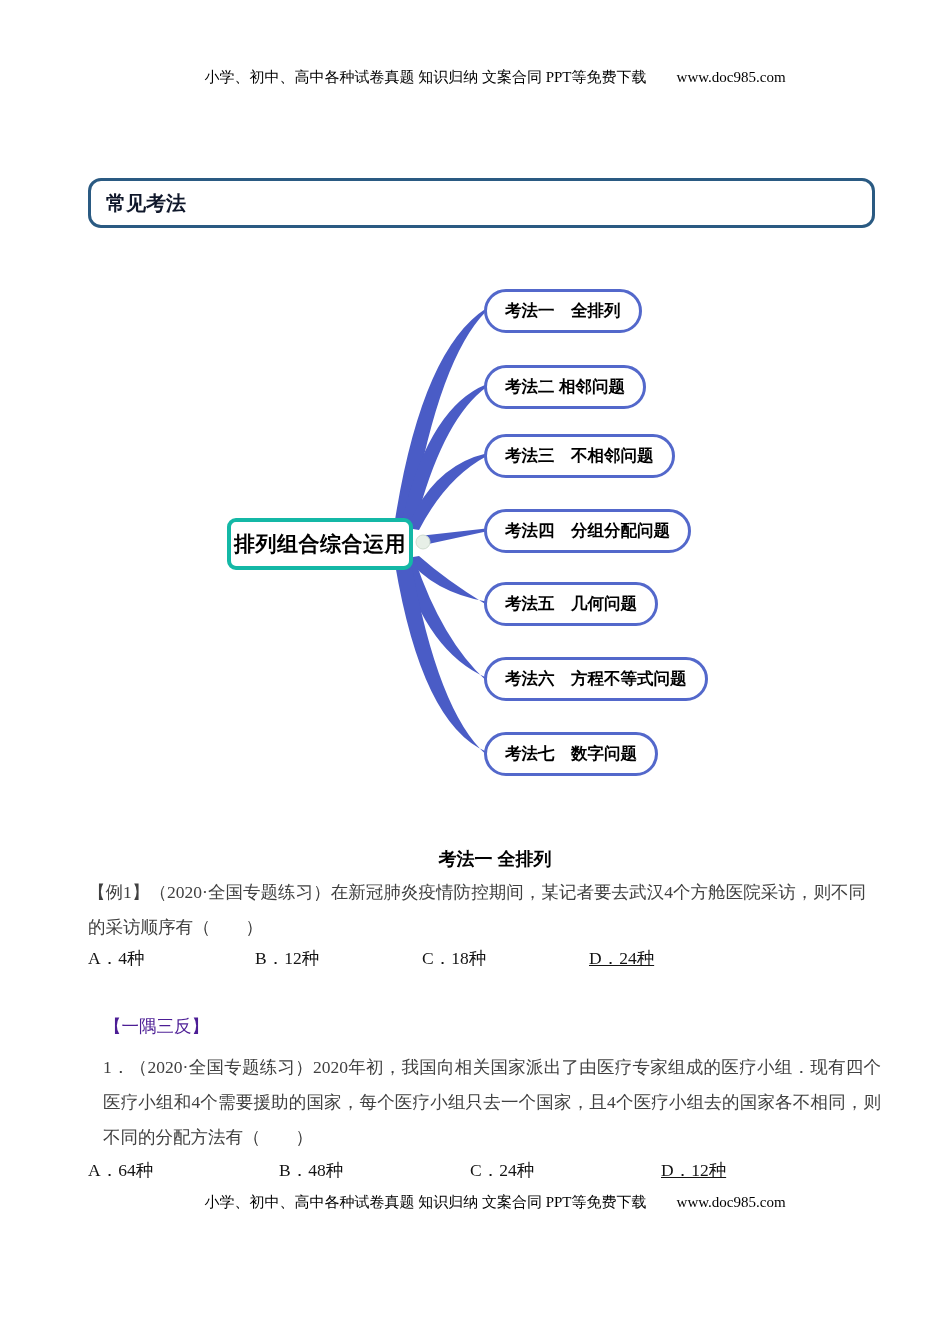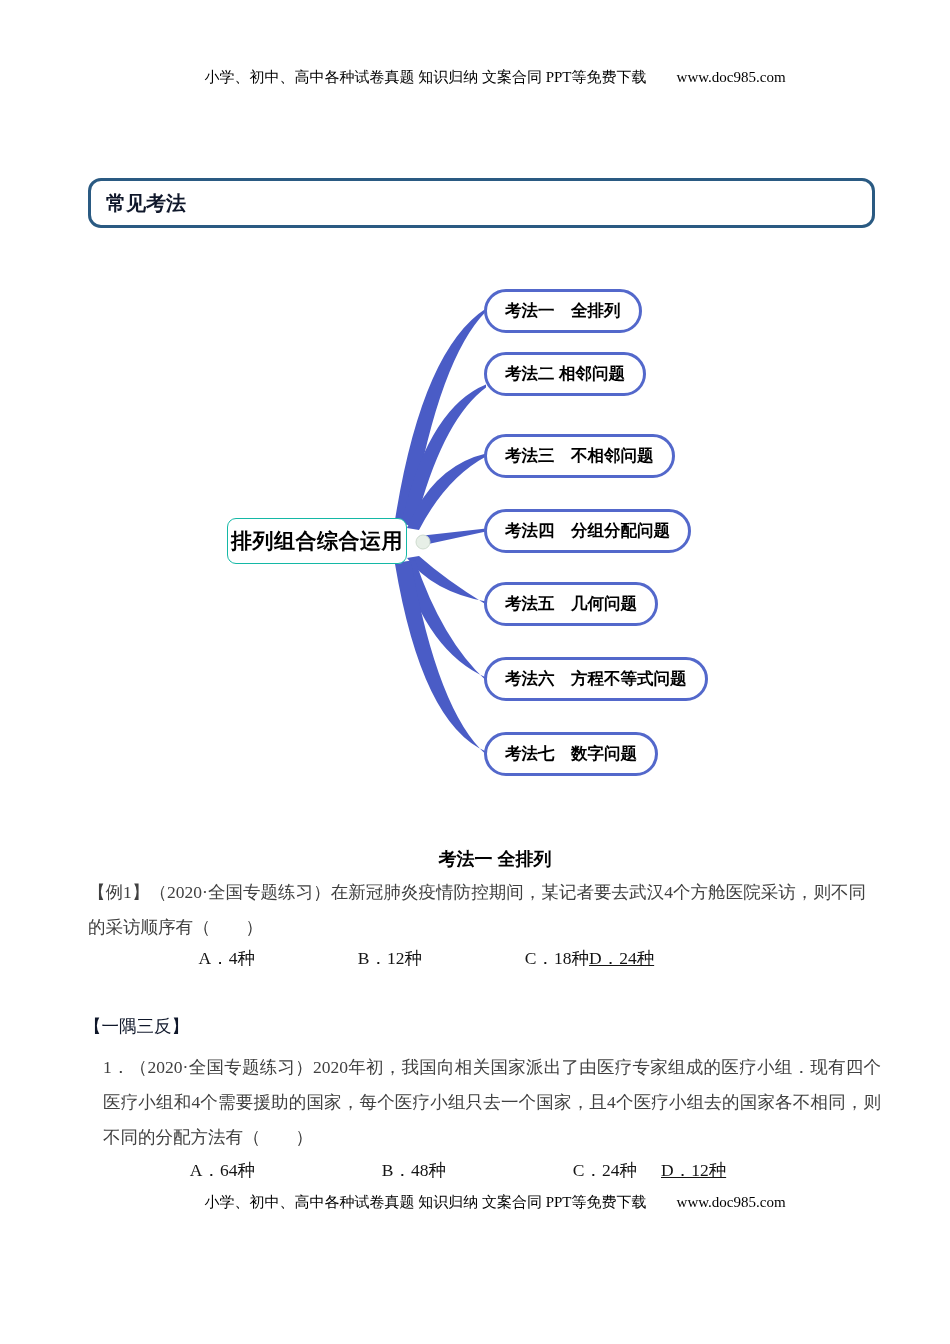--- a/index.html
+++ b/index.html
@@ -16,39 +16,39 @@
   .section-box{position:absolute;left:88px;top:178px;width:766px;height:44px;
                border:3px solid #2a5a82;border-radius:13px;background:#fff;
                display:flex;align-items:center;padding-left:15px;}
   .section-box .box-label{font-weight:bold;font-size:20px;color:#0f172a;
                font-family:"Liberation Serif","DejaVu Serif",serif;}
 
   
   .mindmap{position:absolute;left:225px;top:280px;width:500px;height:530px;}
   .mindmap svg{position:absolute;left:0;top:0;width:500px;height:530px;}
   .root-node{position:absolute;left:2px;top:238px;width:178px;height:44px;
-             border:1px solid #14b8a6;border-radius:9px;background:#fff;
+             border:4px solid #14b8a6;border-radius:9px;background:#fff;
              display:flex;align-items:center;justify-content:center;
              font-family:"Liberation Sans","DejaVu Sans",sans-serif;
              font-weight:bold;font-size:21px;color:#000;letter-spacing:0.5px;white-space:nowrap;}
   .map-node{position:absolute;left:259px;height:38px;border:3px solid #5368cb;border-radius:22px;
             background:#fff;display:inline-flex;align-items:center;padding:0 18px;
             font-family:"Liberation Sans","DejaVu Sans",sans-serif;
             font-weight:bold;font-size:16.5px;color:#000;white-space:nowrap;}
-  .n1{top:9px}.n2{top:72px}.n3{top:154px}.n4{top:229px}.n5{top:302px}.n6{top:377px}.n7{top:452px}
+  .n1{top:9px}.n2{top:85px}.n3{top:154px}.n4{top:229px}.n5{top:302px}.n6{top:377px}.n7{top:452px}
 
   
   .section-heading{position:absolute;top:847px;left:0;width:100%;text-align:center;
             font-family:"Liberation Sans","DejaVu Sans",sans-serif;font-weight:bold;font-size:18px;color:#000;}
   .para{position:absolute;left:88px;width:778px;font-size:17.5px;line-height:35px;
         text-align:justify;color:#404040;}
   .p-example{top:875px;}
   .p-problem{top:1050px;margin-left:15px;}
-  .subheading{position:absolute;left:84px;top:1014px;font-size:17.5px;color:#0f172a;}
-  .options{position:absolute;left:88px;width:778px;display:flex;font-size:17.5px;color:#141414;text-align:right;}
+  .subheading{position:absolute;left:104px;top:1014px;font-size:17.5px;color:#4c1d95;}
+  .options{position:absolute;left:88px;width:778px;display:flex;font-size:17.5px;color:#141414;}
   .options .opt{width:167px;white-space:nowrap;}
   .options .opt:last-child{width:auto;text-decoration:underline;}
   .row1{top:946px;}
   .row2{top:1158px;gap:24px;}
 </style>
 </head>
 <body>
 
 <div class="page">
 

